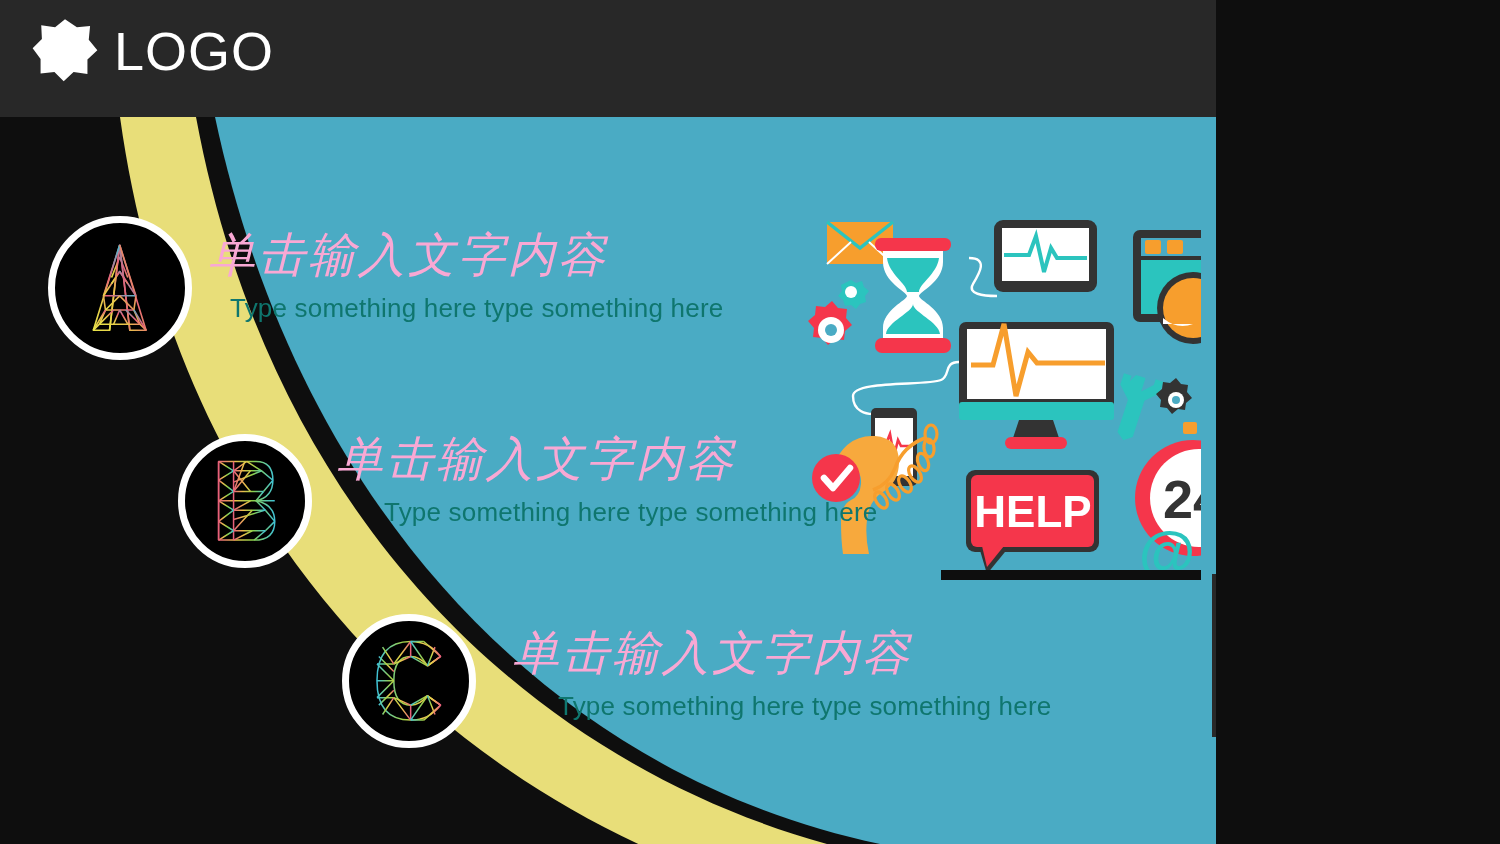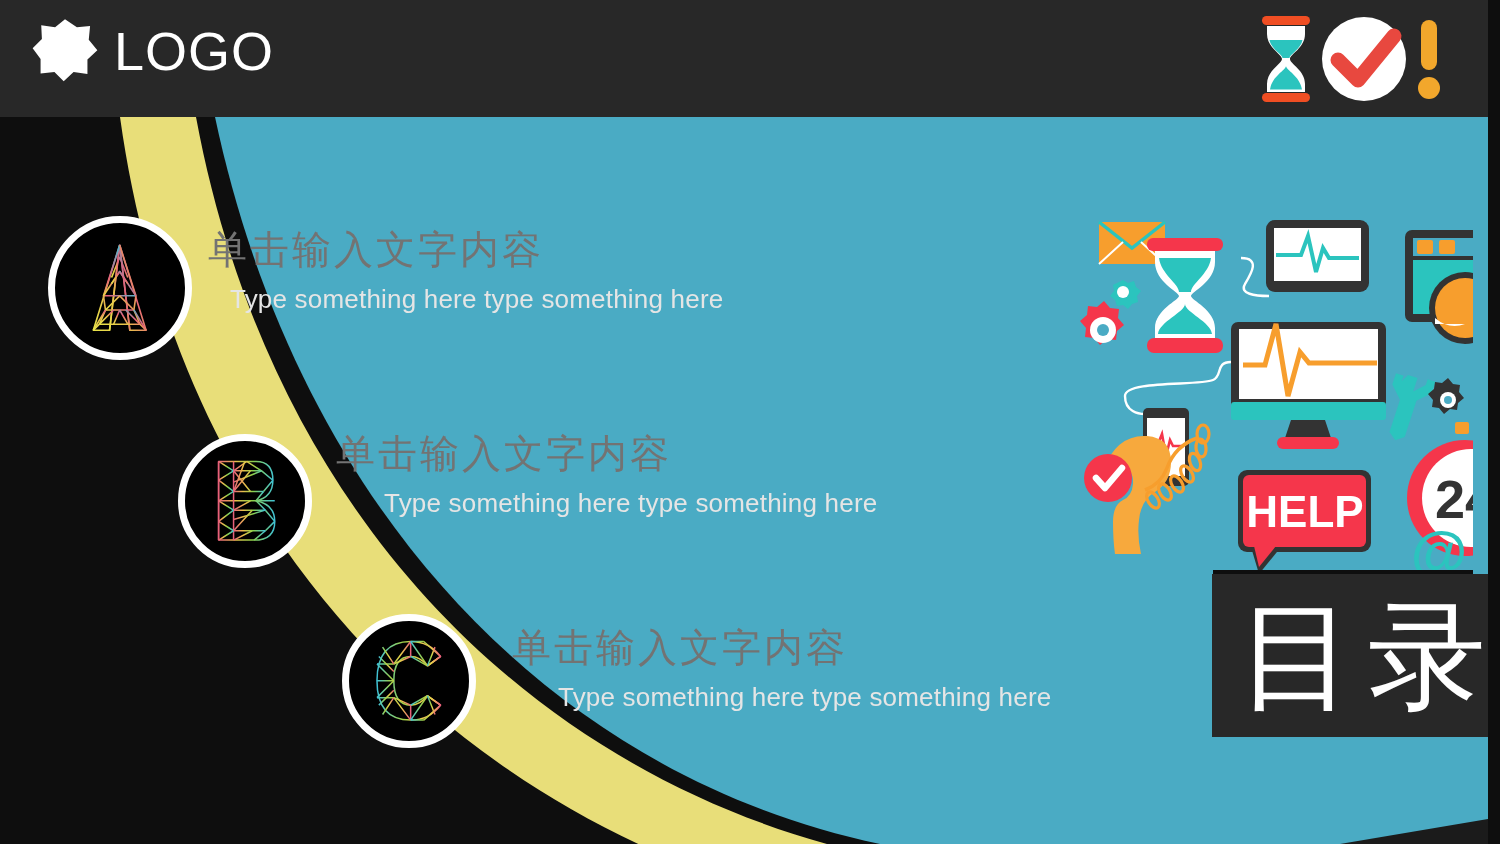--- a/index.html
+++ b/index.html
@@ -4,21 +4,21 @@
 <style>
   * { box-sizing: border-box; margin: 0; padding: 0; }
   html, body {
     width: 1500px; height: 844px;
     background: #0e0e0e;
     font-family: "Liberation Sans", sans-serif;
     overflow: hidden;
   }
   #slide {
     position: relative;
-    width: 1488px; height: 844px;
+    width: 1216px; height: 844px;
     background: #0e0e0e;
     overflow: hidden;
   }
 
   
   #header {
     position: absolute; left: 0; top: 0;
     width: 1500px; height: 117px;
     background: #282828;
     z-index: 60;
@@ -56,25 +56,25 @@
   #badge-b { left: 178px; top: 434px; width: 134px; height: 134px; }
   #badge-c { left: 342px; top: 614px; width: 134px; height: 134px; }
   .badge svg { width: 78%; height: 78%; display: block; }
 
   
   .row { position: absolute; z-index: 45; }
   #row-a { left: 208px; top: 228px; }
   #row-b { left: 336px; top: 432px; }
   #row-c { left: 512px; top: 626px; }
   .row-title {
-    color: #737373; font-size: 39px; font-weight: 400;
-    letter-spacing: 3px; line-height: 1.15; white-space: nowrap;
+    color: #f9a8d4; font-size: 47px; font-weight: 400;
+    letter-spacing: 3px; line-height: 1.15; white-space: nowrap; font-style: italic;
   }
   .row-sub {
-    color: #e5e5e5; font-size: 26px; font-weight: 400;
+    color: #0f766e; font-size: 26px; font-weight: 400;
     letter-spacing: 0.2px; line-height: 1.25; white-space: nowrap;
   }
   #row-a .row-sub { margin-top: 10px; margin-left: 22px; }
   #row-b .row-sub { margin-top: 10px; margin-left: 48px; }
   #row-c .row-sub { margin-top: 10px; margin-left: 46px; }
 
   
   #illustration {
     position: absolute; right: 15px; top: 200px;
     width: 400px; height: 380px;

